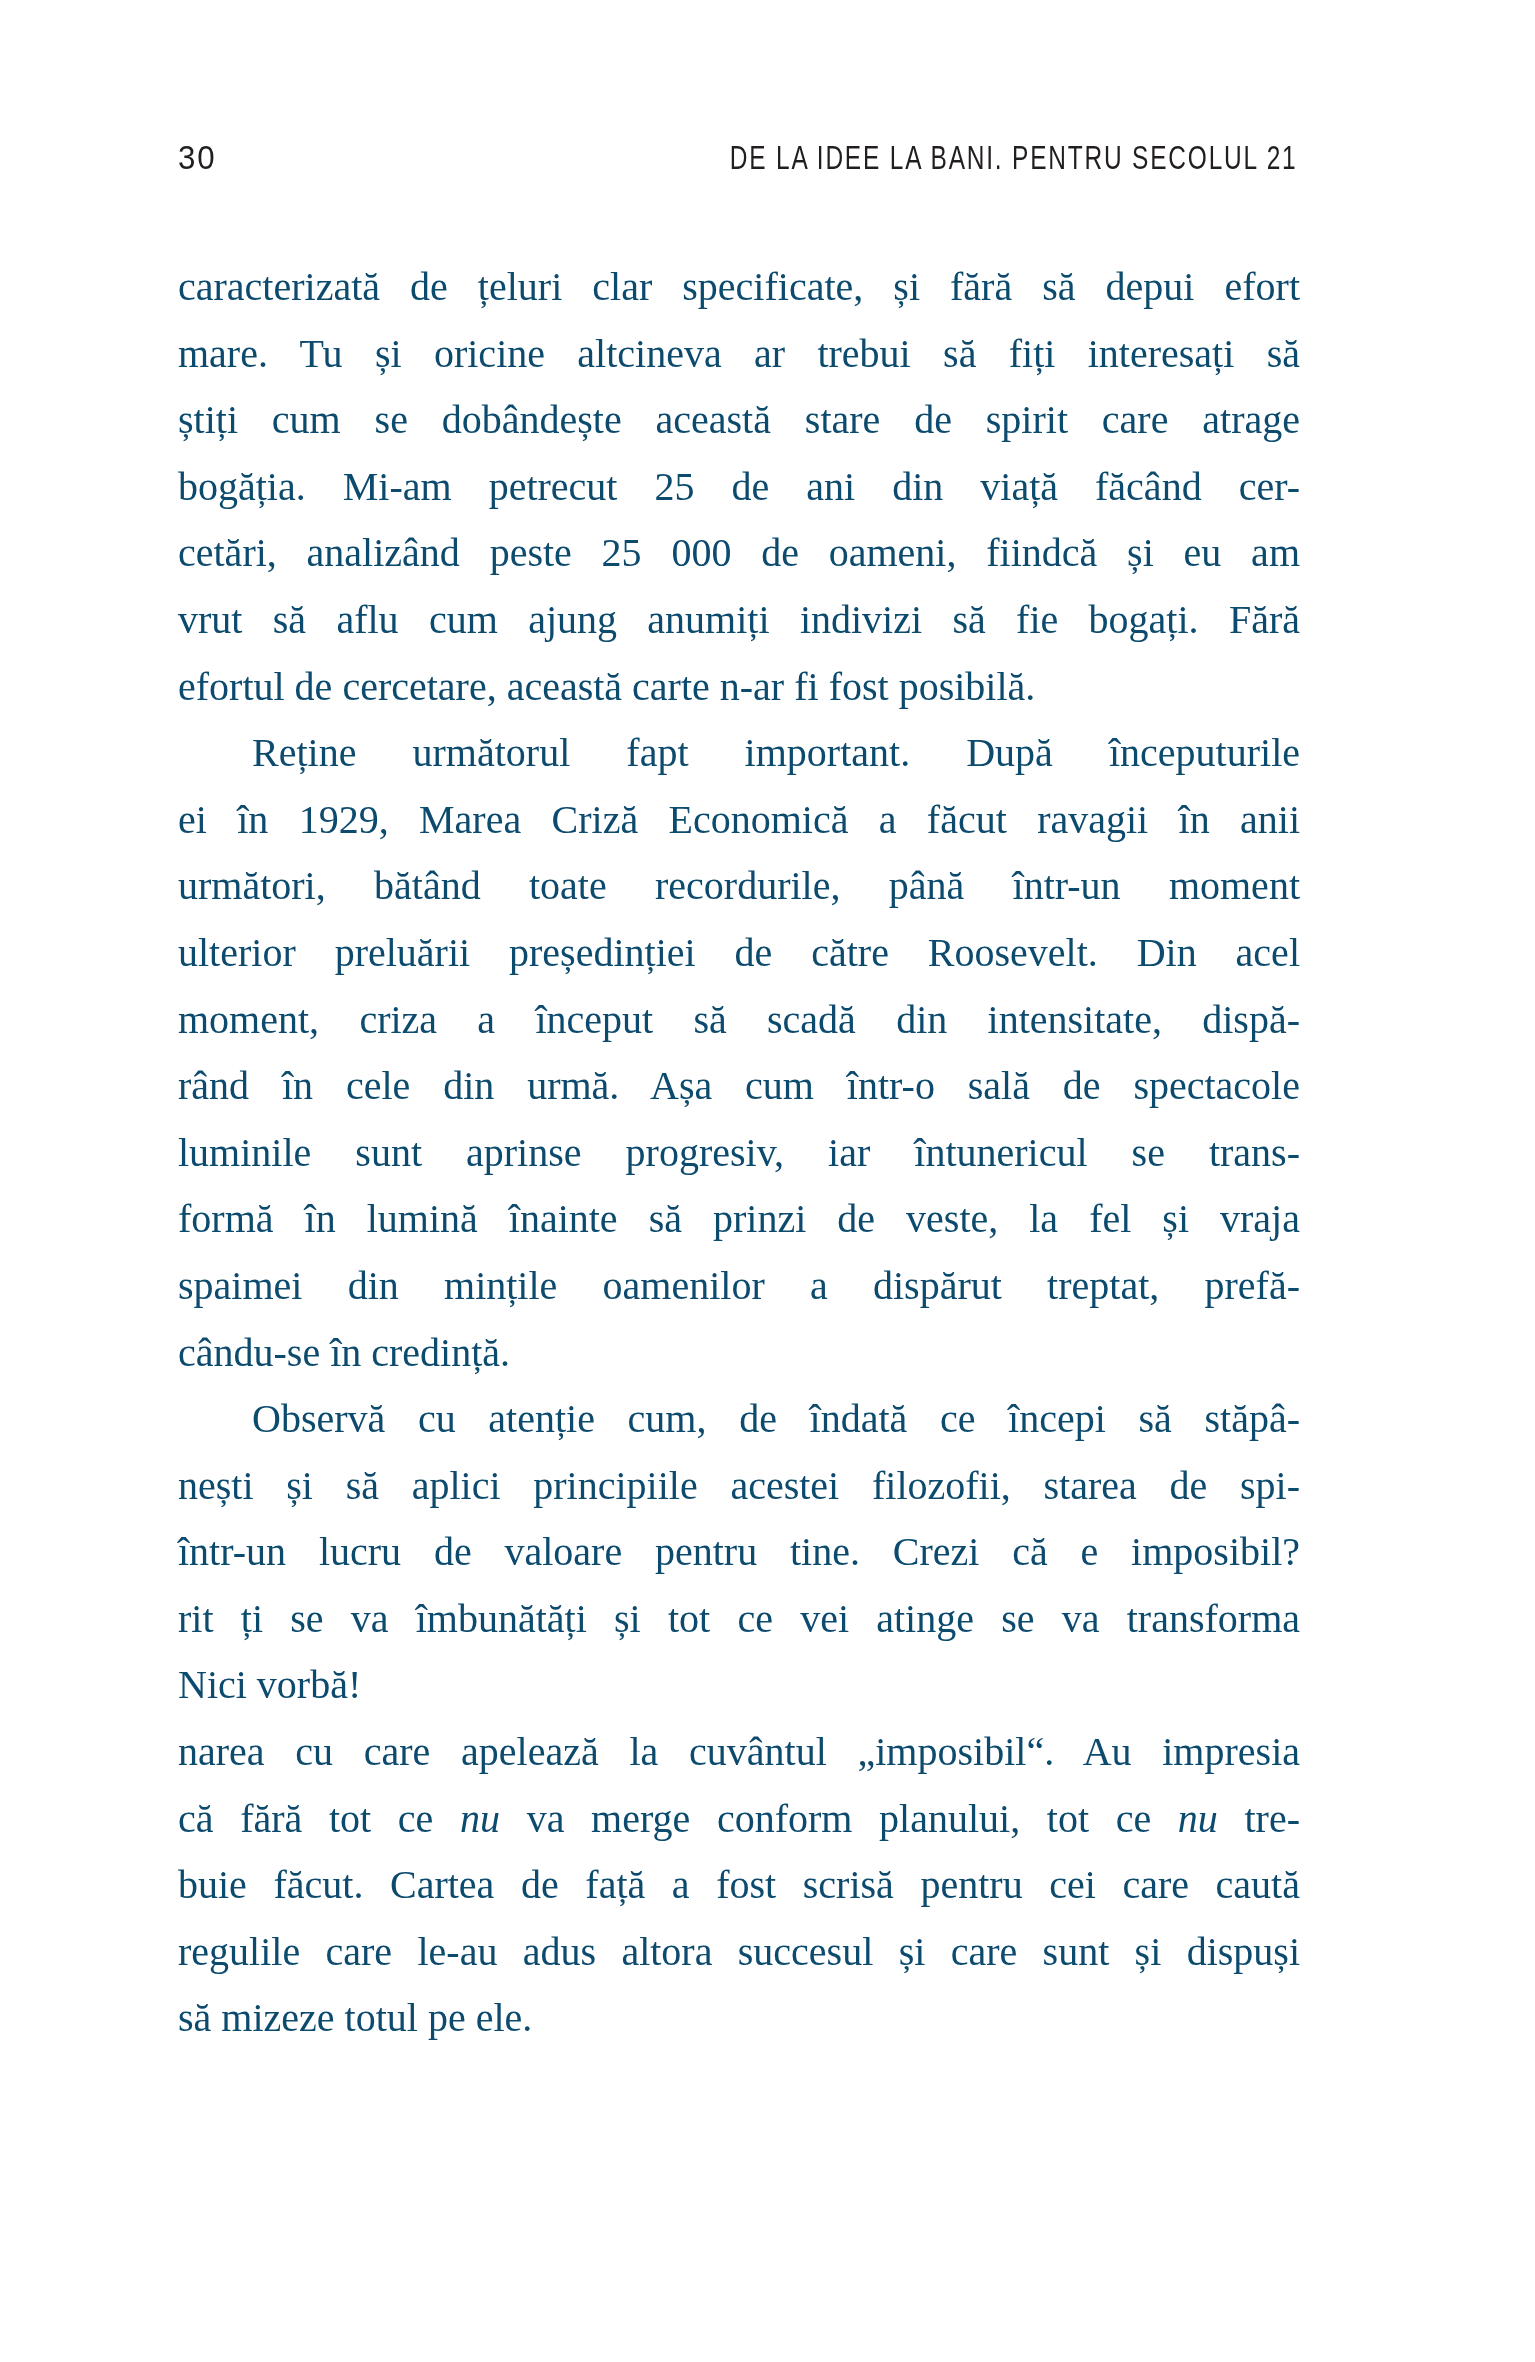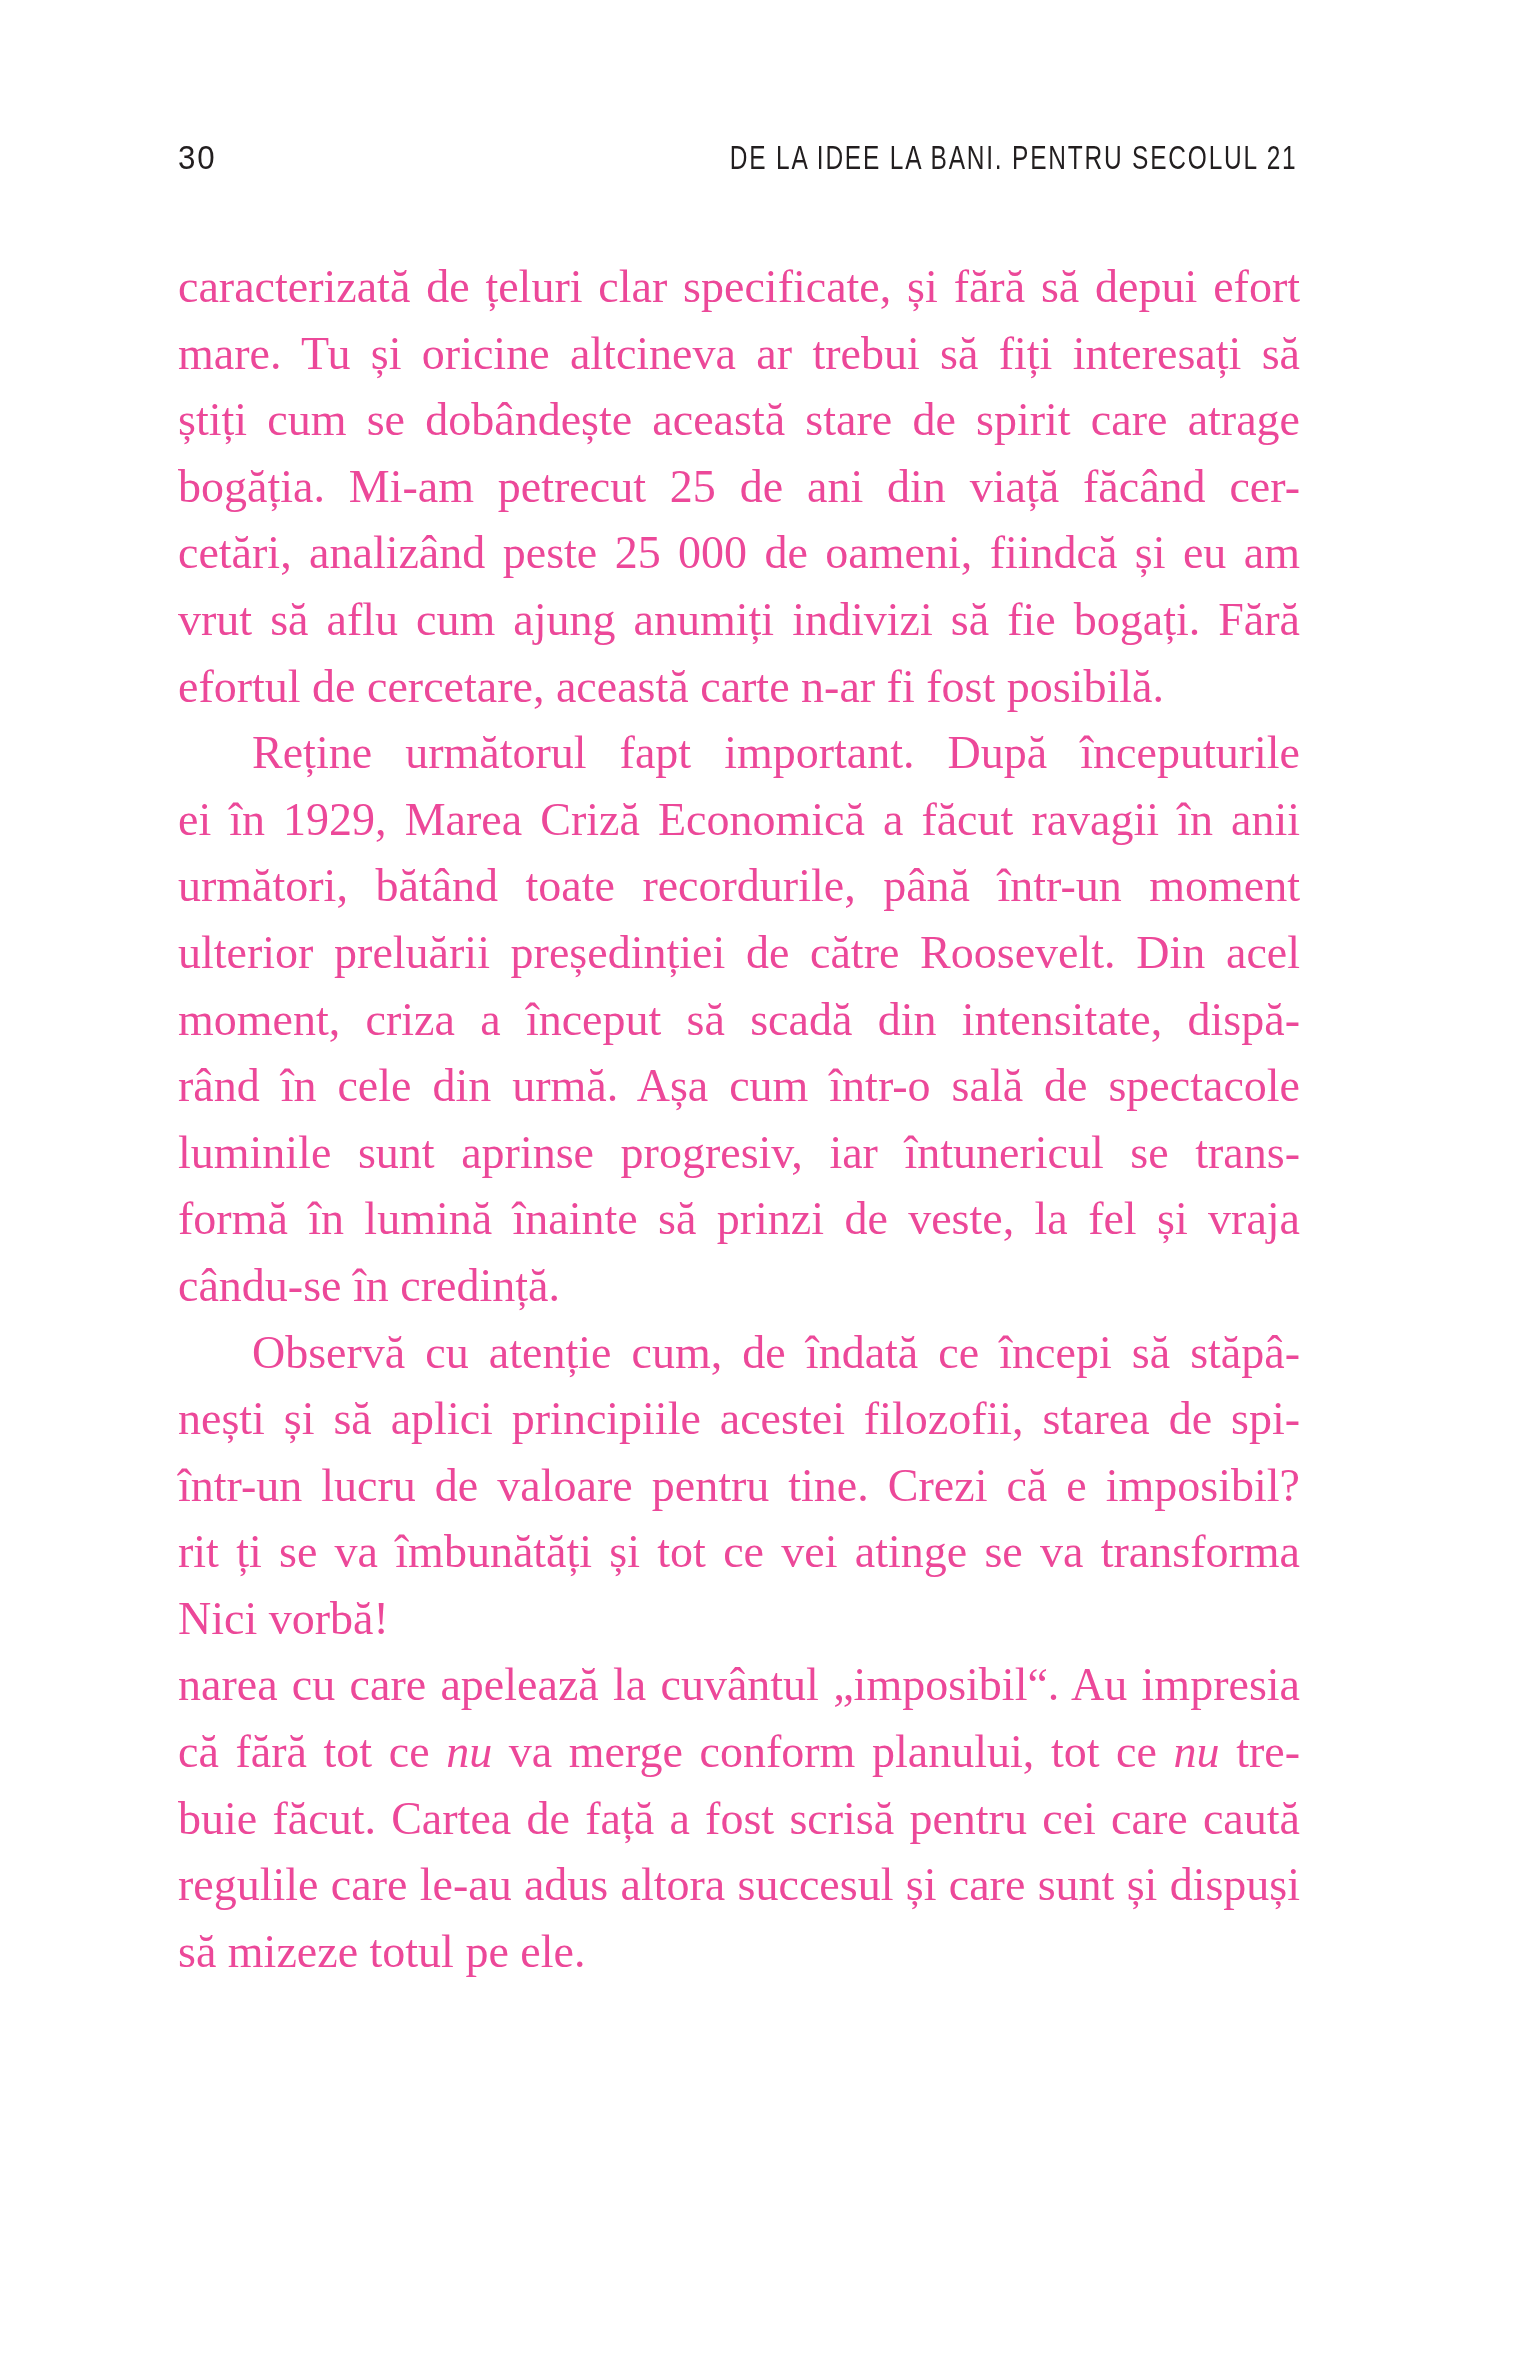--- a/index.html
+++ b/index.html
@@ -41,23 +41,23 @@
     transform-origin: right center;
     white-space: nowrap;
   }
   
   .body-text {
     position: absolute;
     left: 178px;
     top: 254px;
     width: 1122px;
     font-family: "Liberation Serif", "DejaVu Serif", serif;
-    font-size: 46px;
+    font-size: 40px;
     line-height: 66.6px;
-    color: #ec4899;
+    color: #0c4a6e;
   }
   .para { margin: 0; }
   .line { white-space: normal; }
   .line.j {
     text-align: justify;
     text-align-last: justify;
   }
   .line.ind { text-indent: 74px; }
   .it { font-style: italic; }
 </style>
@@ -82,20 +82,21 @@
       </div>
       <div class="para">
         <div class="line j ind"><span>Reține următorul fapt important. După începuturile</span></div>
         <div class="line j"><span>ei în 1929, Marea Criză Economică a făcut ravagii în anii</span></div>
         <div class="line j"><span>următori, bătând toate recordurile, până într-un moment</span></div>
         <div class="line j"><span>ulterior preluării președinției de către Roosevelt. Din acel</span></div>
         <div class="line j"><span>moment, criza a început să scadă din intensitate, dispă-</span></div>
         <div class="line j"><span>rând în cele din urmă. Așa cum într-o sală de spectacole</span></div>
         <div class="line j"><span>luminile sunt aprinse progresiv, iar întunericul se trans-</span></div>
         <div class="line j"><span>formă în lumină înainte să prinzi de veste, la fel și vraja</span></div>
+        <div class="line j"><span>spaimei din mințile oamenilor a dispărut treptat, prefă-</span></div>
         <div class="line"><span>cându-se în credință.</span></div>
       </div>
       <div class="para">
         <div class="line j ind"><span>Observă cu atenție cum, de îndată ce începi să stăpâ-</span></div>
         <div class="line j"><span>nești și să aplici principiile acestei filozofii, starea de spi-</span></div>
         <div class="line j"><span>într-un lucru de valoare pentru tine. Crezi că e imposibil?</span></div>
         <div class="line j"><span>rit ți se va îmbunătăți și tot ce vei atinge se va transforma</span></div>
         <div class="line"><span>Nici vorbă!</span></div>
       </div>
       <div class="para">

